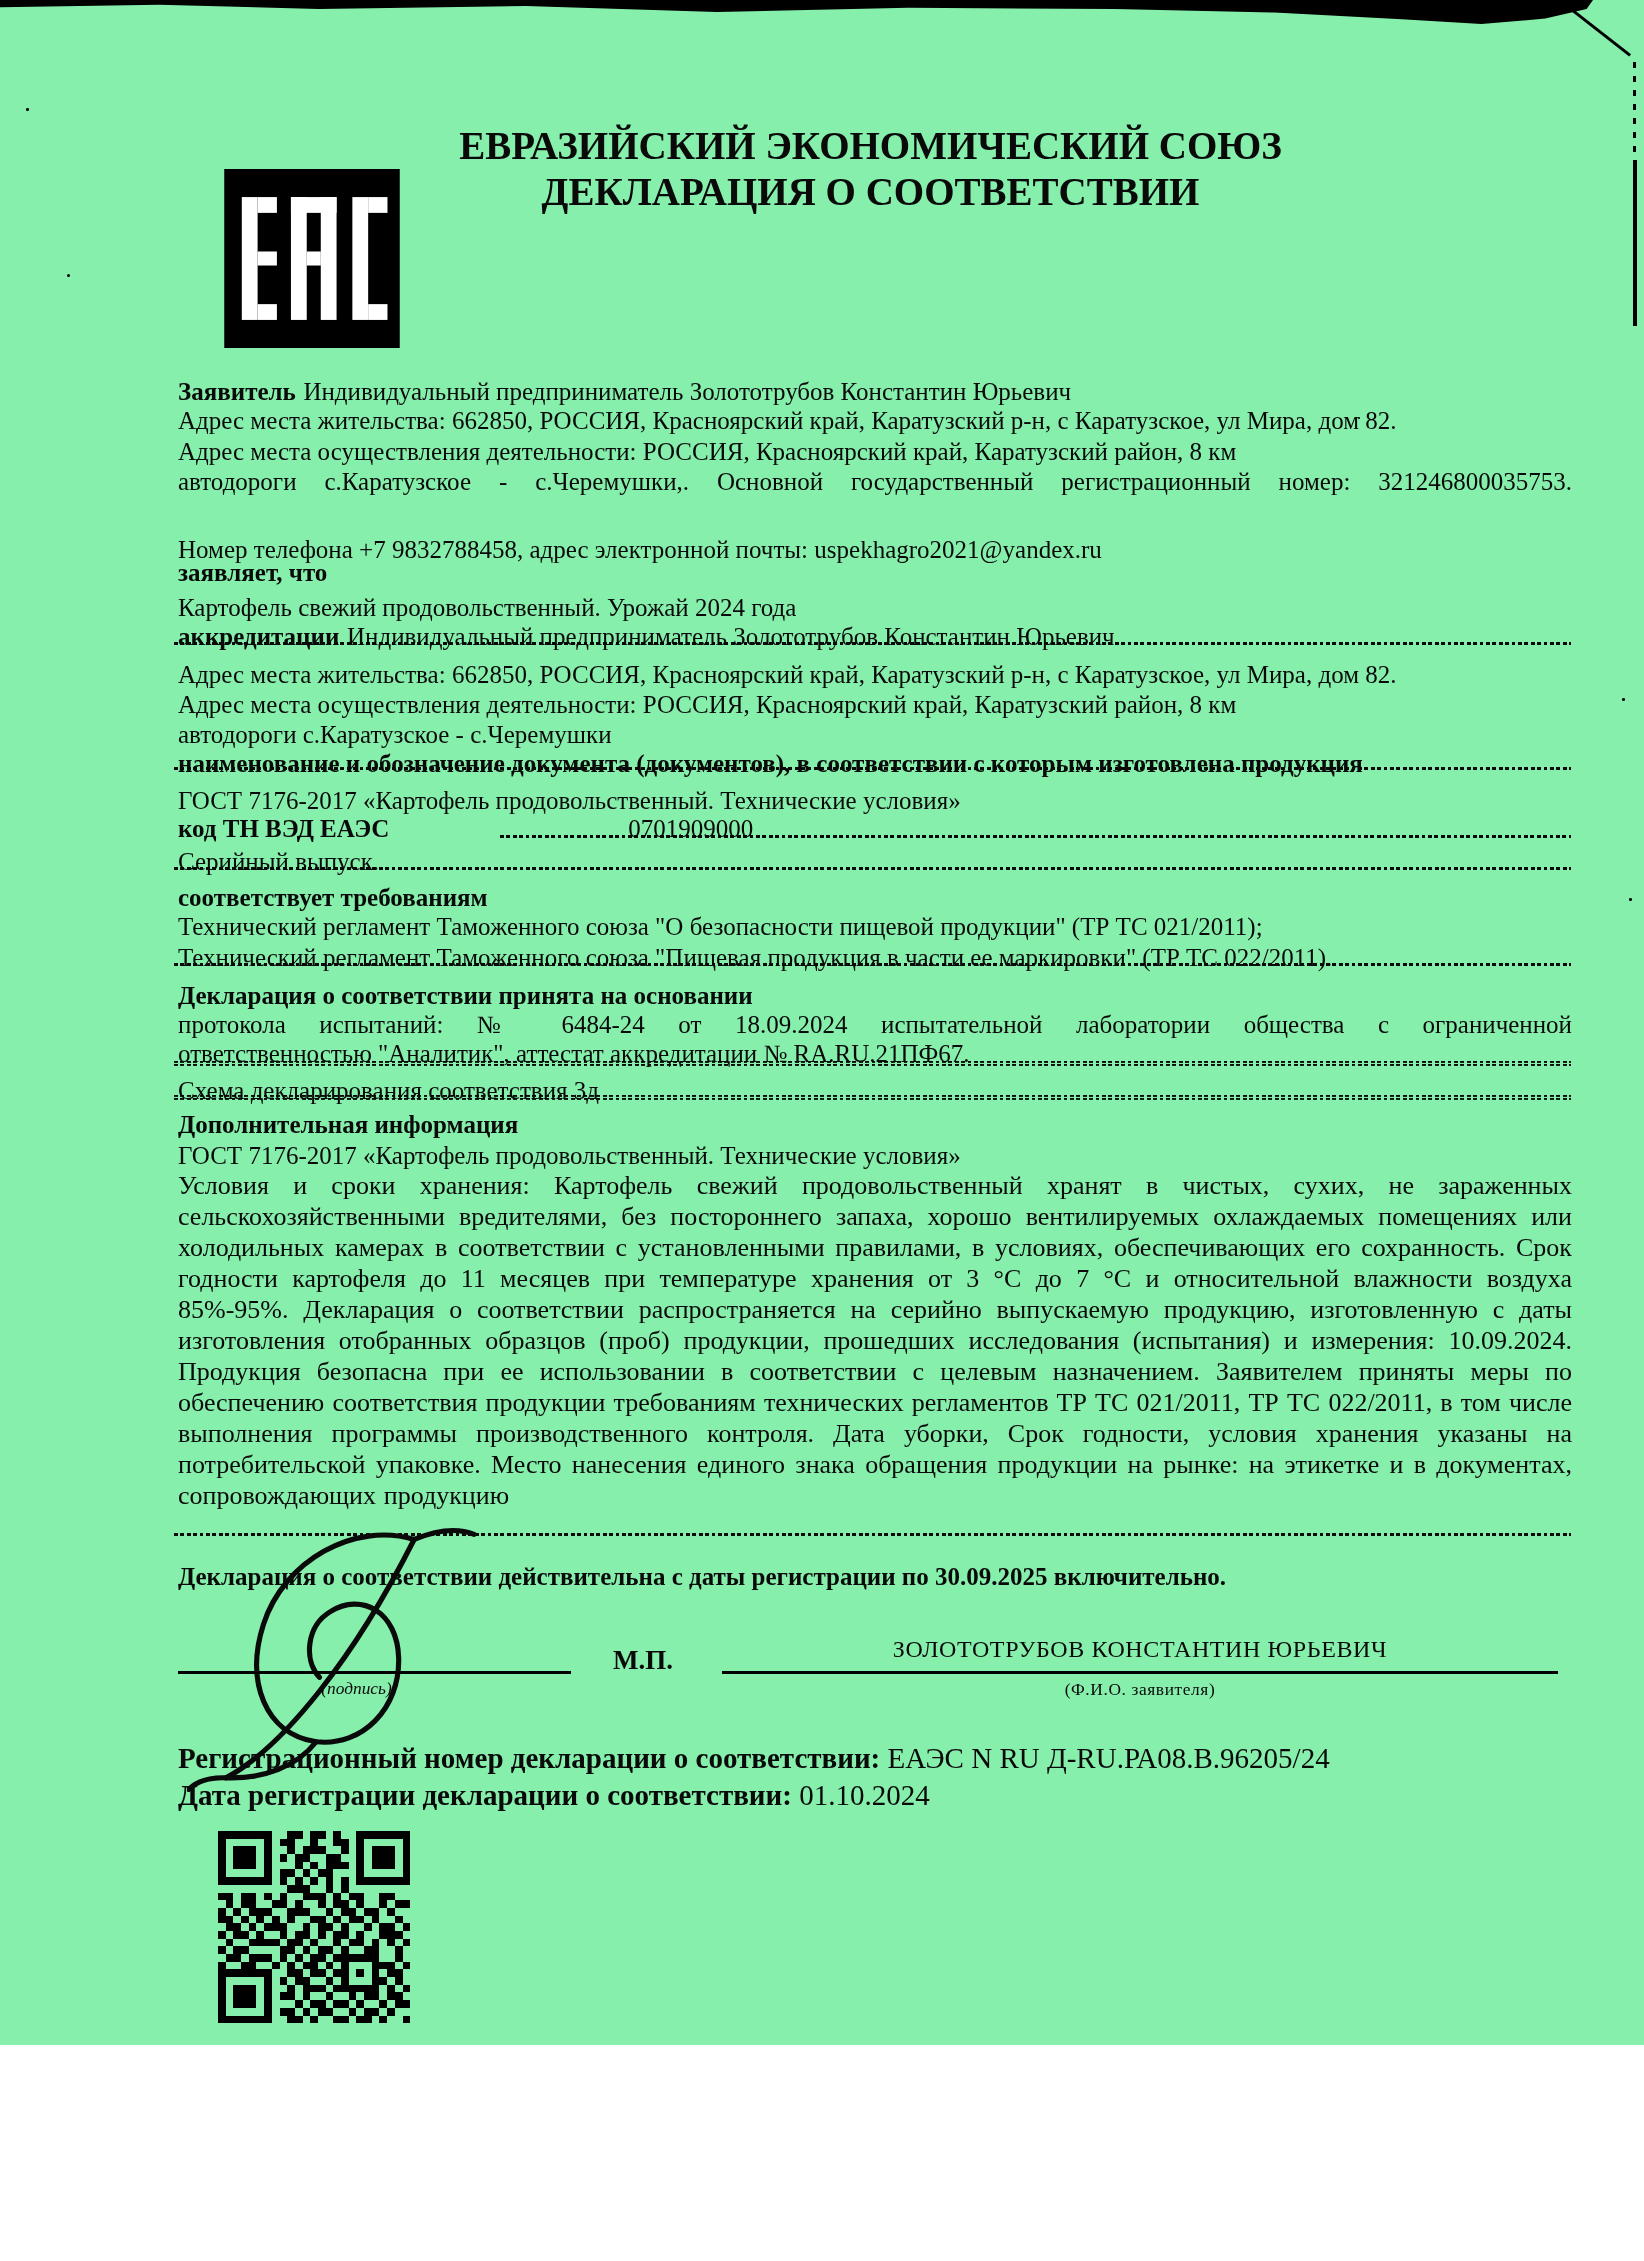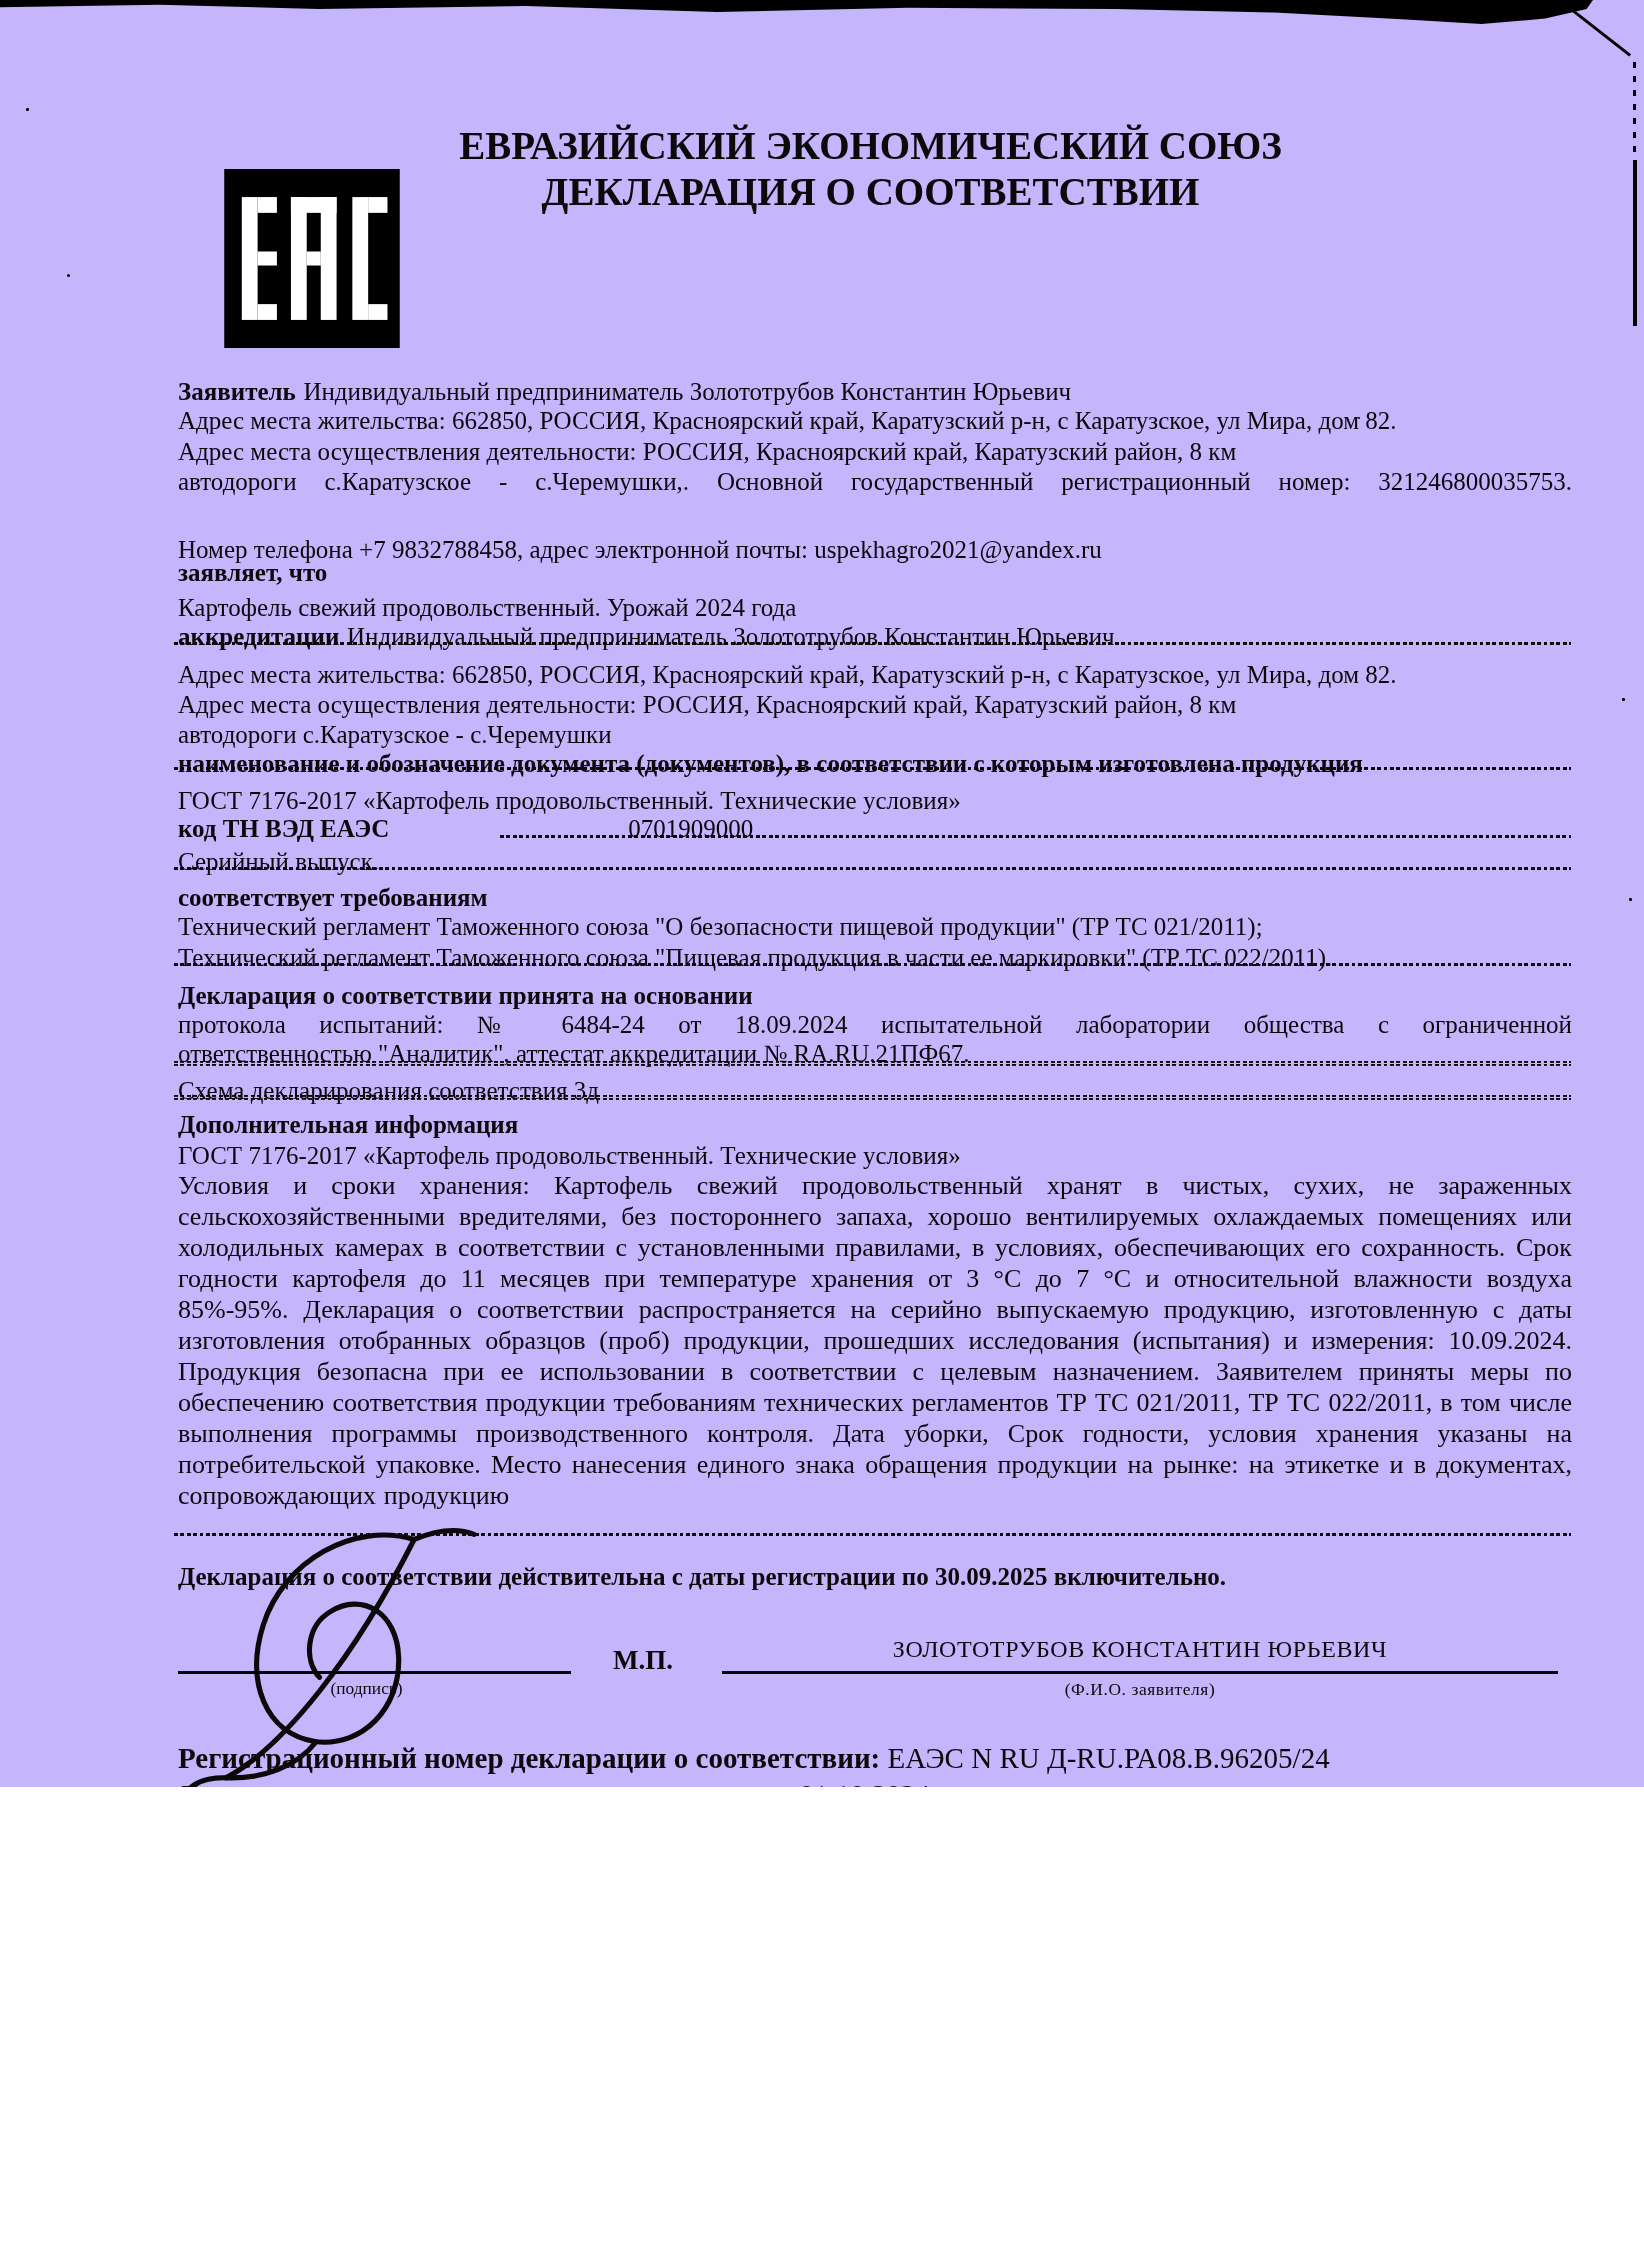--- a/index.html
+++ b/index.html
@@ -1,16 +1,16 @@
 <!DOCTYPE html>
 <html style="font-size:10.3px"><head>
 <meta charset="utf-8">
 <style>
   html,body{margin:0;padding:0;background:#ffffff;}
-  .page{position:relative;width:1644px;height:1787px;background:#c4b5fd;overflow:hidden;
+  .page{position:relative;width:1644px;height:2045px;background:#86efac;overflow:hidden;
         font-family:"Liberation Serif","DejaVu Serif",serif;color:#0a0a0a;}
   
   .art-band{position:absolute;left:0;top:0;width:1593px;height:30px;background:#000;
     clip-path:polygon(0 0,100% 0,99.6% 30%,97% 62%,93% 80%,88% 64%,80% 42%,70% 30%,57% 26%,45% 40%,33% 20%,20% 30%,10% 16%,0 24%);}
   .art-bend{position:absolute;left:1568px;top:5.2px;width:80px;height:3.2px;background:#000;
     transform:rotate(38deg);transform-origin:left top;}
   .art-streak-solid{position:absolute;left:1633px;top:160px;width:3.9px;height:166px;background:#000;}
   .art-streak-dash{position:absolute;left:1633px;top:62px;width:2.6px;height:98px;
     background:repeating-linear-gradient(180deg,#000 0 6.4px,transparent 6.4px 14px);}
   .dot{position:absolute;background:#000;border-radius:50%;}
@@ -34,21 +34,21 @@
         background-image:repeating-linear-gradient(90deg,#0a0a0a 0 3.9px,transparent 3.9px 6.4px),
                          repeating-linear-gradient(90deg,#0a0a0a 0 3.9px,transparent 3.9px 6.4px);
         background-size:100% 1.9px,100% 1.9px;background-position:0 0,0 3.2px;background-repeat:no-repeat;}
   
   .sig-line{position:absolute;top:1671px;height:3.2px;background:#000;}
   .sig-line.left{left:178px;width:393px;}
   .sig-line.right{left:722px;width:836px;}
   .stamp{position:absolute;left:613px;top:1645px;font-size:27px;font-weight:bold;}
   .fio{position:absolute;left:722px;top:1636px;width:836px;text-align:center;font-size:24px;letter-spacing:0.6px;}
   .cap{position:absolute;font-size:17.4px;text-align:center;}
-  .cap.sign{left:170px;top:1678px;width:393px;}
+  .cap.sign{left:160px;top:1678px;width:393px;font-style:italic;}
   .cap.fio{left:722px;top:1679px;width:836px;}
   .signature-svg{position:absolute;left:187px;top:1515px;}
   
   .reg{position:absolute;left:178px;font-size:29px;line-height:35px;white-space:nowrap;}
   .reg .val{font-weight:normal;}
   
   #qr-grid{position:absolute;left:218px;top:1831px;display:grid;
            grid-template-columns:repeat(25,7.7px);grid-auto-rows:7.7px;}
   .qm{width:7.7px;height:7.7px;}
   .qm.bk{background:#000;}

